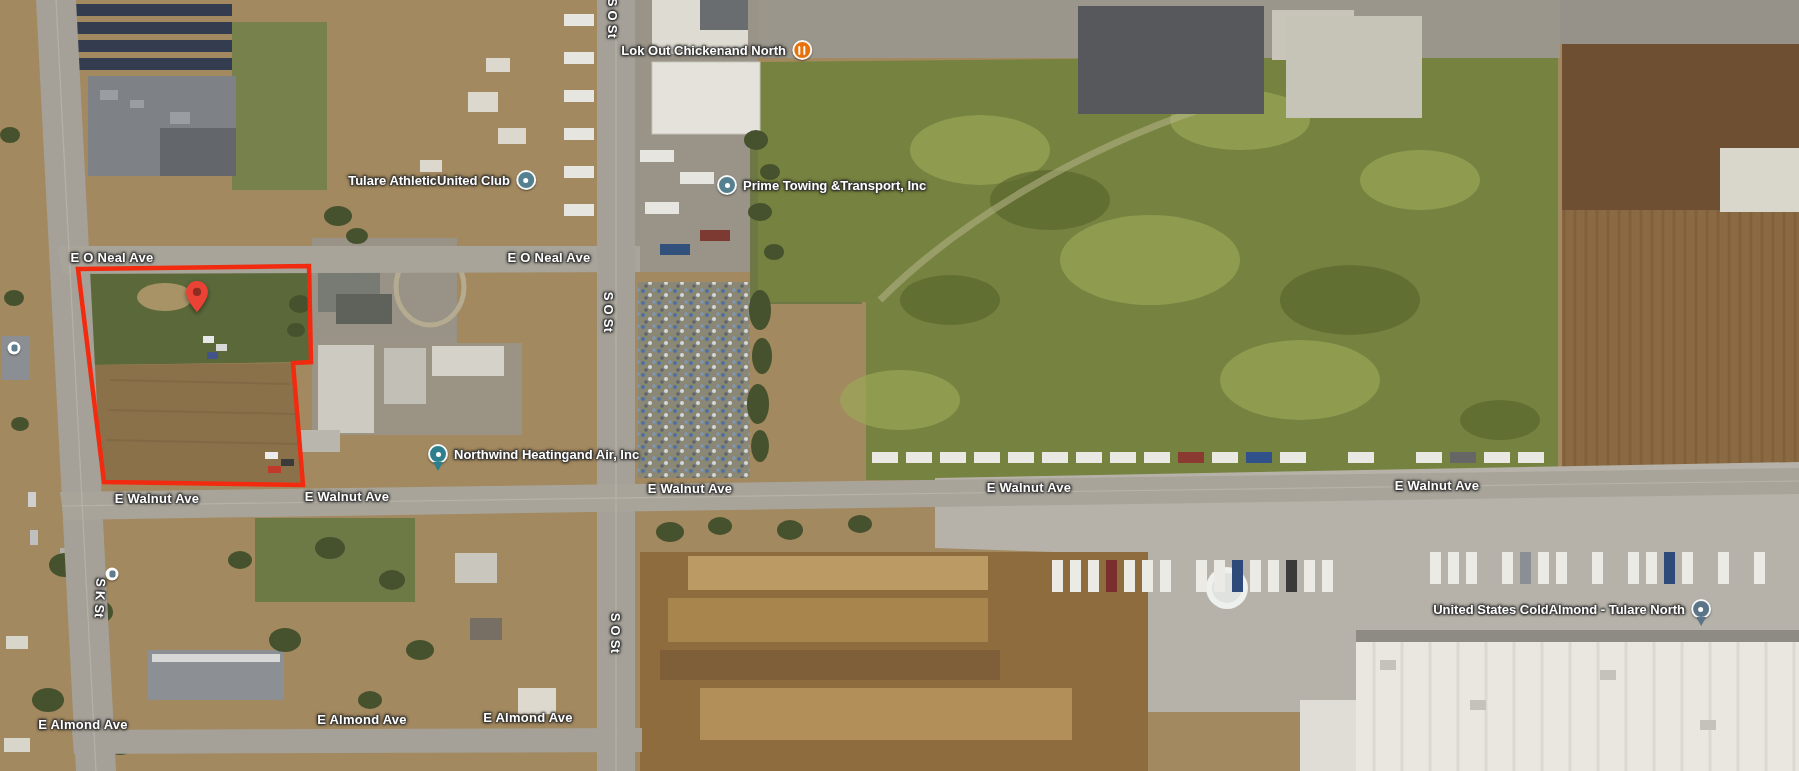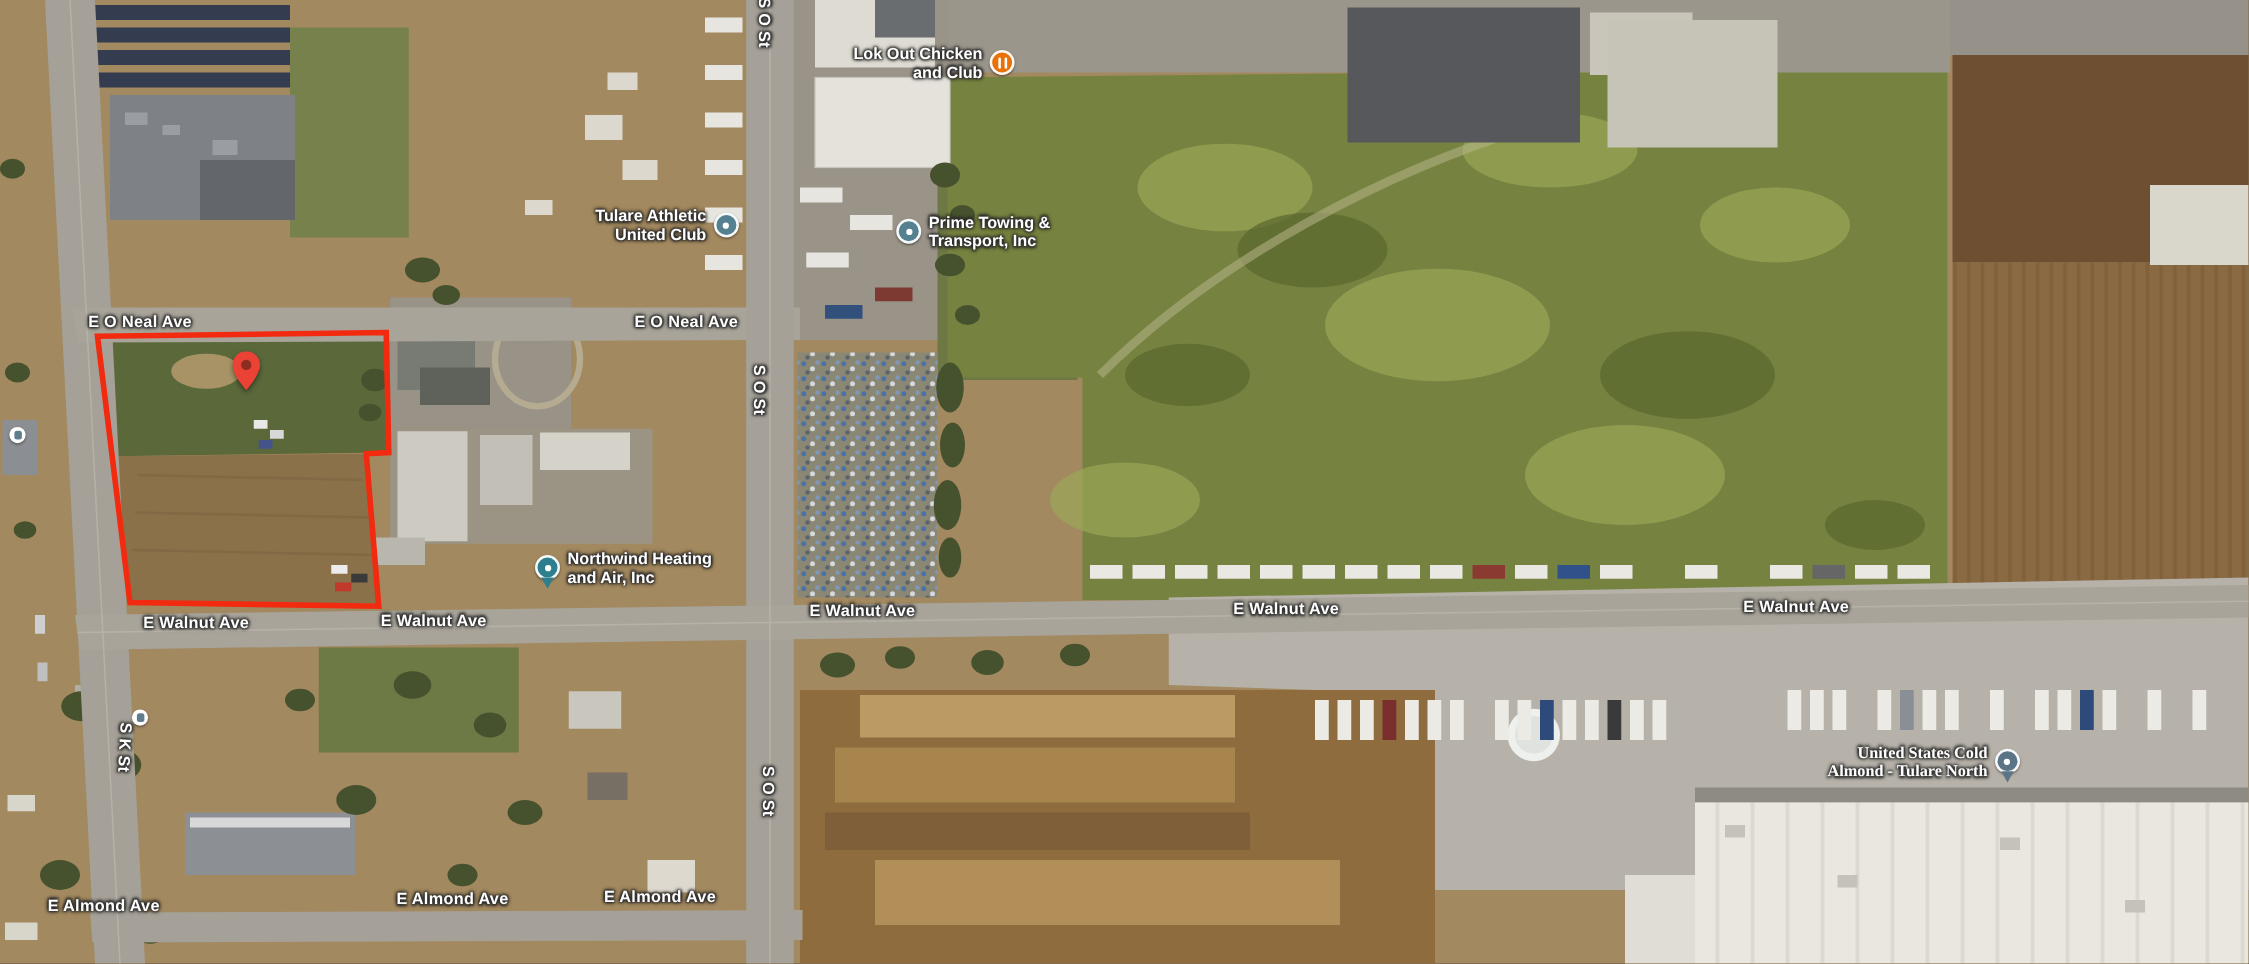--- a/index.html
+++ b/index.html
@@ -5,21 +5,21 @@
   html,body{margin:0;padding:0;background:#1b1b1b;}
   #map{position:relative;width:1799px;height:771px;overflow:hidden;font-family:"Liberation Sans",sans-serif;background:#a3895f;}
   #map svg.base{position:absolute;left:0;top:0;}
   #overlay{position:absolute;left:0;top:0;pointer-events:none;}
   .maplabel{position:absolute;color:#fff;font-size:13px;font-weight:bold;letter-spacing:.25px;white-space:nowrap;
     transform:translate(-50%,-50%);
     text-shadow:-1px -1px 2px rgba(45,45,45,.95),1px -1px 2px rgba(45,45,45,.95),-1px 1px 2px rgba(45,45,45,.95),1px 1px 2px rgba(45,45,45,.95),0 0 4px rgba(0,0,0,.6);}
   .place{position:absolute;display:flex;align-items:center;gap:6px;}
   .place.icon-right{transform:translate(calc(-100% + 10px),-50%);}
   .place.icon-left{flex-direction:row-reverse;transform:translate(-10px,-50%);}
-  .place-text{display:flex;flex-direction:column;color:#fff;font-size:13px;font-weight:bold;line-height:15px;white-space:nowrap;
+  .place-text{display:flex;flex-direction:row;color:#fff;font-size:13px;font-weight:bold;line-height:15px;white-space:nowrap;
     text-shadow:-1px -1px 2px rgba(45,45,45,.95),1px -1px 2px rgba(45,45,45,.95),-1px 1px 2px rgba(45,45,45,.95),1px 1px 2px rgba(45,45,45,.95),0 0 4px rgba(0,0,0,.6);}
   .place.icon-right .place-text{align-items:flex-end;}
   .place.icon-left .place-text{align-items:flex-start;}
   .poi{width:16px;height:16px;border:2px solid rgba(255,255,255,.95);border-radius:50%;
     box-shadow:0 1px 2px rgba(0,0,0,.45);display:flex;align-items:center;justify-content:center;position:relative;flex:0 0 auto;background:#55808f;}
   .poi-dot{width:5px;height:5px;border-radius:50%;background:#fff;}
   .utensils{display:flex;gap:3px;}
   .utensils i{display:block;width:2px;height:9px;background:#fff;border-radius:1px;}
   .pin-tail{position:absolute;left:50%;bottom:-9px;transform:translateX(-50%);width:0;height:0;
     border-left:5px solid transparent;border-right:5px solid transparent;border-top:9px solid #55808f;}
@@ -296,31 +296,31 @@
   <div class="maplabel" style="left: 362px; top: 719px;">E Almond Ave</div>
   <div class="maplabel" style="left: 528px; top: 717px;">E Almond Ave</div>
   <div class="maplabel" style="left: 612px; top: 18px; transform: translate(-50%, -50%) rotate(90deg);">S O St</div>
   <div class="maplabel" style="left: 608px; top: 312px; transform: translate(-50%, -50%) rotate(90deg);">S O St</div>
   <div class="maplabel" style="left: 615px; top: 633px; transform: translate(-50%, -50%) rotate(90deg);">S O St</div>
   <div class="maplabel" style="left: 100px; top: 598px; transform: translate(-50%, -50%) rotate(93deg);">S K St</div>
 
   <div class="place icon-right" style="left: 802px; top: 50px;">
     <div class="place-text">
       <span>Lok Out Chicken</span>
-      <span>and Club</span>
+      <span>and North</span>
     </div>
     <span class="poi" style="background-color: rgb(232, 113, 10);">
       <span class="utensils">
           <i></i>
           <i></i>
         </span>
     </span>
   </div>
 
-  <div class="place icon-right" style="left: 581px; top: 180px;">
+  <div class="place icon-right" style="left: 526px; top: 180px;">
     <div class="place-text">
       <span>Tulare Athletic</span>
       <span>United Club</span>
     </div>
     <span class="poi" style="background-color: rgb(85, 128, 143);">
       <span class="poi-dot"></span>
     </span>
   </div>
 
   <div class="place icon-left" style="left: 727px; top: 185px;">
@@ -337,21 +337,21 @@
     <div class="place-text">
       <span>Northwind Heating</span>
       <span>and Air, Inc</span>
     </div>
     <span class="poi" style="background-color: rgb(46, 127, 142);">
       <span class="poi-dot"></span>
       <span class="pin-tail" style="border-top-color: rgb(46, 127, 142);"></span>
     </span>
   </div>
 
-  <div class="place icon-right" style="left: 1606px; top: 609px; font-family: Liberation Serif, serif;">
+  <div class="place icon-right" style="left: 1701px; top: 609px;">
     <div class="place-text">
       <span>United States Cold</span>
       <span>Almond - Tulare North</span>
     </div>
     <span class="poi" style="background-color: rgb(91, 116, 134);">
       <span class="poi-dot"></span>
       <span class="pin-tail" style="border-top-color: rgb(91, 116, 134);"></span>
     </span>
   </div>
 

